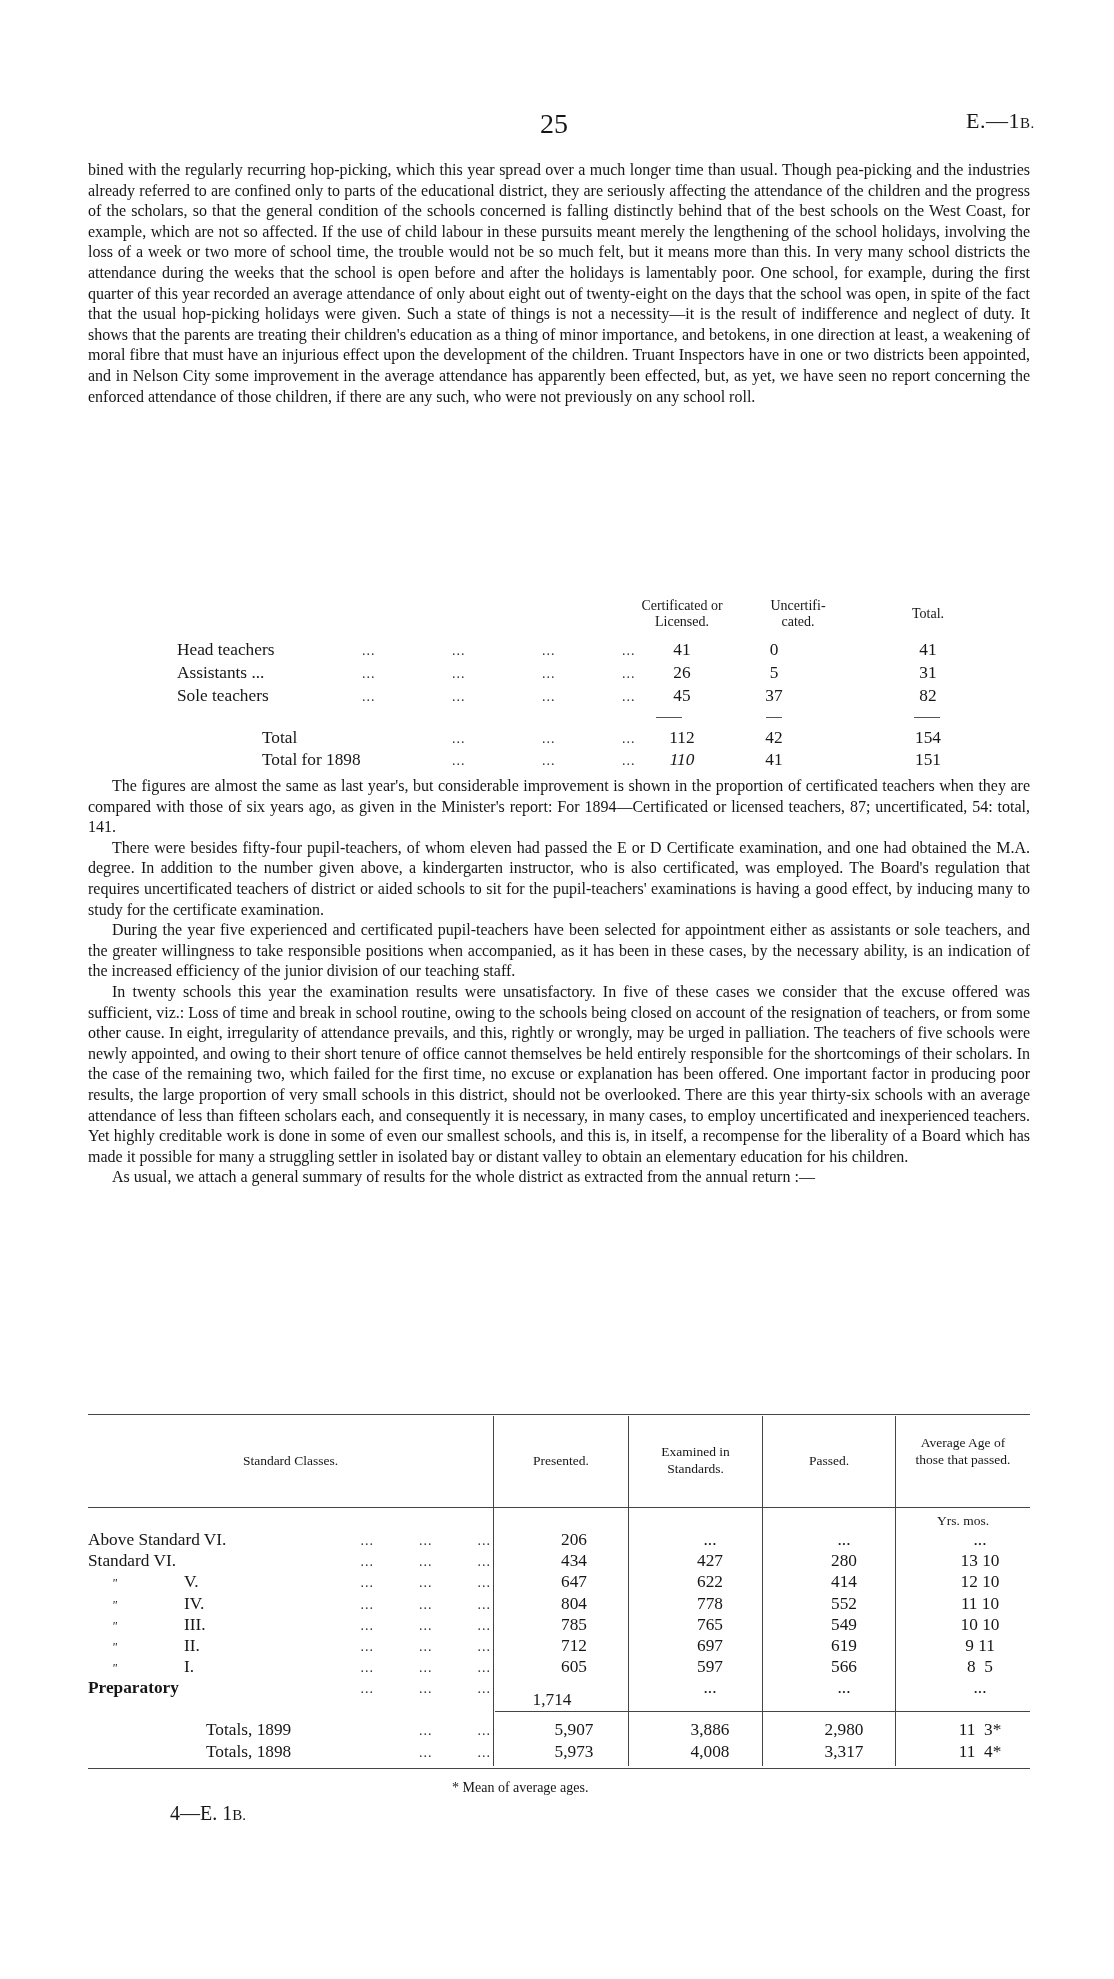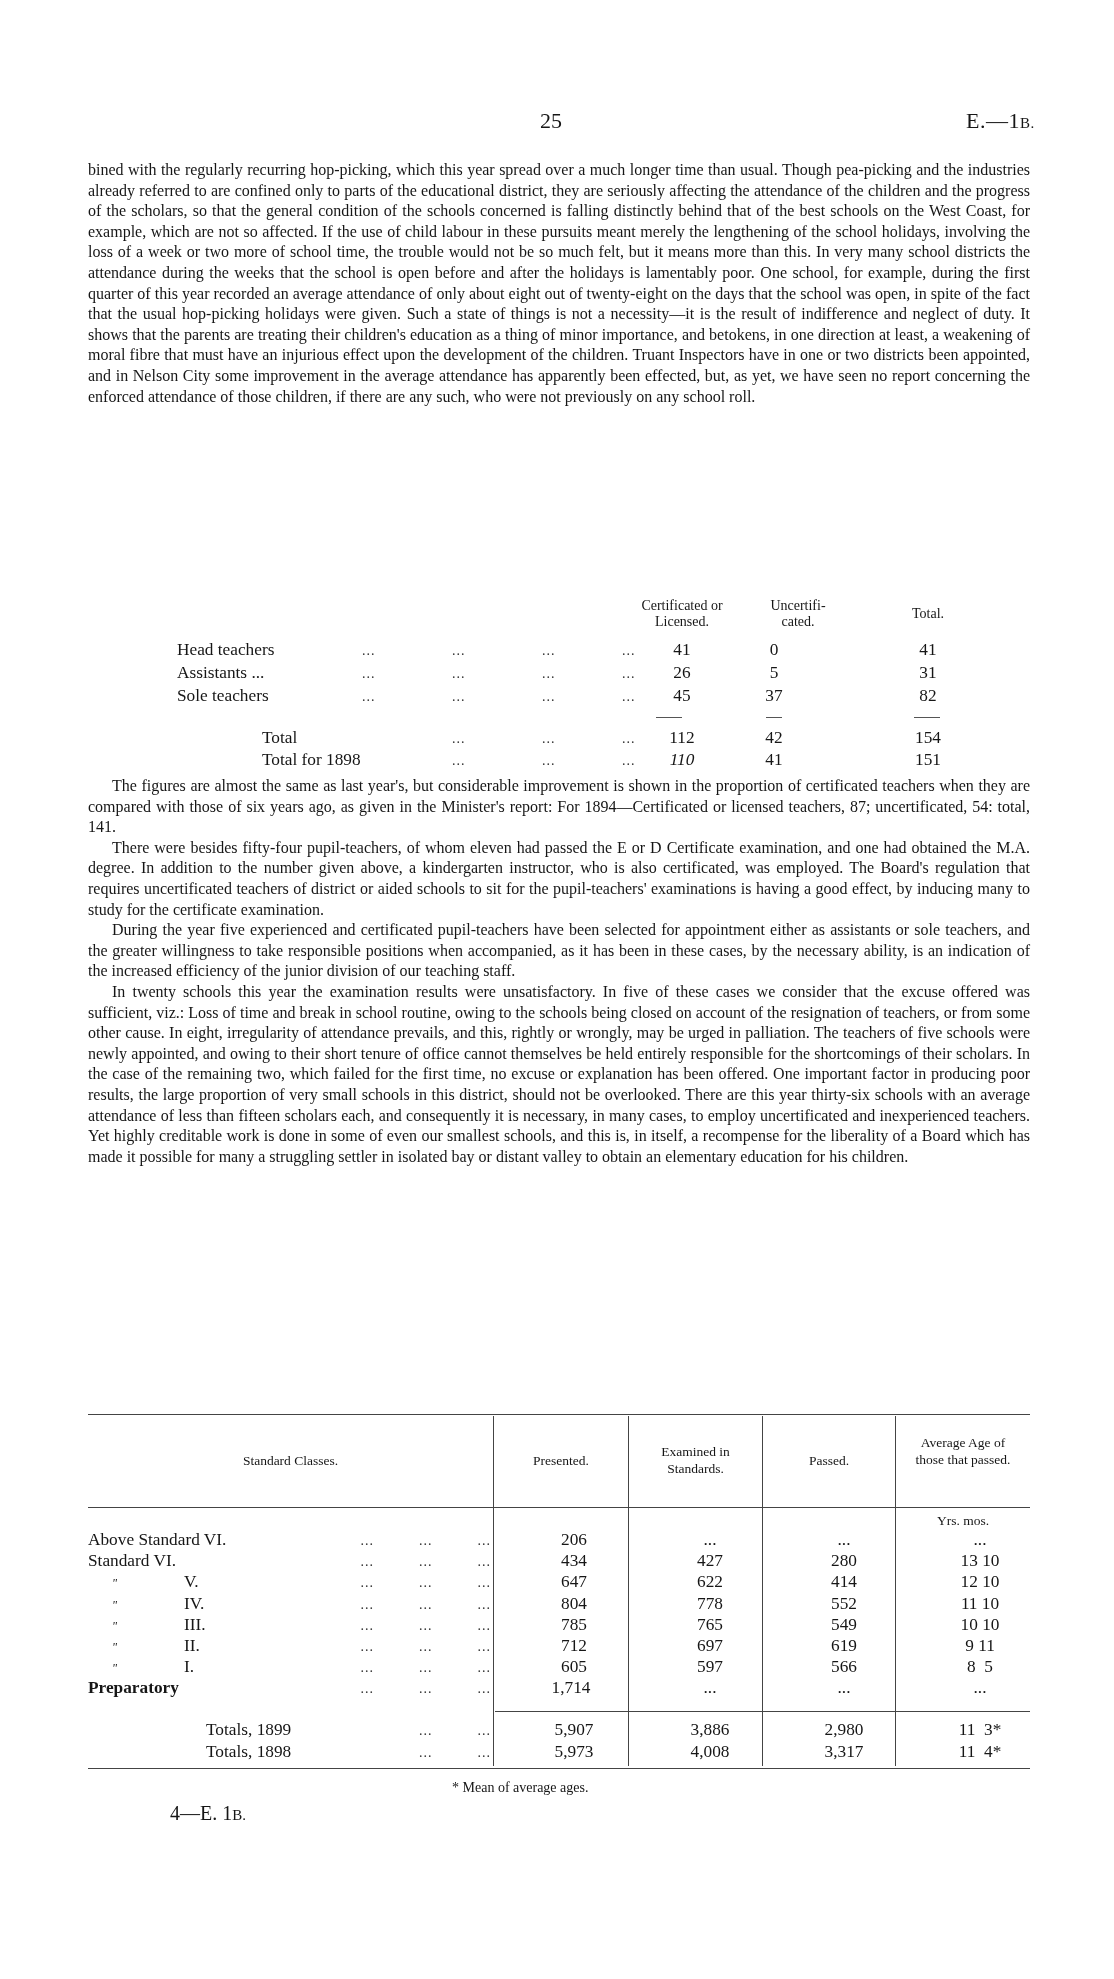--- a/index.html
+++ b/index.html
@@ -1,19 +1,19 @@
 <!DOCTYPE html>
 <html><head>
 <meta charset="utf-8">
 <style>
   html, body { margin: 0; padding: 0; background: #ffffff; }
   body { width: 1114px; height: 1979px; position: relative; overflow: hidden;
          font-family: "Liberation Serif", "DejaVu Serif", serif; color: #161616; }
   .abs { position: absolute; }
-  #page-number { left: 540px; top: 108px; font-size: 22px; }
+  #page-number { left: 540px; top: 108px; font-size: 28px; }
   #doc-ref { left: 966px; top: 108px; font-size: 22px; letter-spacing: 0.5px; }
   .sc { font-size: 15px; }
   .body-text { position: absolute; left: 88px; width: 942px; font-size: 16px; line-height: 20.6px;
                text-align: justify; }
   .body-text p { margin: 0; text-indent: 0; }
   .body-text p.indent { text-indent: 24px; }
   #para-block-1 { top: 160px; }
   #para-block-2 { top: 776px; }
 
   
@@ -92,20 +92,21 @@
   <div class="rule-short" style="left:656px; top:717px;"></div>
   <div class="rule-short" style="left:766px; top:717px; width:16px;"></div>
   <div class="rule-short" style="left:914px; top:717px;"></div>
 </div>
 
 <div id="para-block-2" class="body-text">
   <p class="indent">The figures are almost the same as last year's, but considerable improvement is shown in the proportion of certificated teachers when they are compared with those of six years ago, as given in the Minister's report: For 1894—Certificated or licensed teachers, 87; uncertificated, 54: total, 141.</p>
   <p class="indent">There were besides fifty-four pupil-teachers, of whom eleven had passed the E or D Certificate examination, and one had obtained the M.A. degree. In addition to the number given above, a kindergarten instructor, who is also certificated, was employed. The Board's regulation that requires uncertificated teachers of district or aided schools to sit for the pupil-teachers' examinations is having a good effect, by inducing many to study for the certificate examination.</p>
   <p class="indent">During the year five experienced and certificated pupil-teachers have been selected for appointment either as assistants or sole teachers, and the greater willingness to take responsible positions when accompanied, as it has been in these cases, by the necessary ability, is an indication of the increased efficiency of the junior division of our teaching staff.</p>
   <p class="indent">In twenty schools this year the examination results were unsatisfactory. In five of these cases we consider that the excuse offered was sufficient, viz.: Loss of time and break in school routine, owing to the schools being closed on account of the resignation of teachers, or from some other cause. In eight, irregularity of attendance prevails, and this, rightly or wrongly, may be urged in palliation. The teachers of five schools were newly appointed, and owing to their short tenure of office cannot themselves be held entirely responsible for the shortcomings of their scholars. In the case of the remaining two, which failed for the first time, no excuse or explanation has been offered. One important factor in producing poor results, the large proportion of very small schools in this district, should not be overlooked. There are this year thirty-six schools with an average attendance of less than fifteen scholars each, and consequently it is necessary, in many cases, to employ uncertificated and inexperienced teachers. Yet highly creditable work is done in some of even our smallest schools, and this is, in itself, a recompense for the liberality of a Board which has made it possible for many a struggling settler in isolated bay or distant valley to obtain an elementary education for his children.</p>
+  <p class="indent">As usual, we attach a general summary of results for the whole district as extracted from the annual return :—</p>
 </div>
 
 <div>
   <div class="hline" style="left:88px; top:1414px; width:942px;"></div>
   <div class="hline" style="left:88px; top:1507px; width:942px;"></div>
   <div class="hline" style="left:495px; top:1711px; width:535px;"></div>
   <div class="hline" style="left:88px; top:1768px; width:942px;"></div>
 
   <div class="vline" style="left:493px; top:1416px; height:350px;"></div>
   <div class="vline" style="left:628px; top:1416px; height:350px;"></div>
@@ -178,21 +179,21 @@
         <span style="left:96px;">I.</span>
         <span class="dots" style="left:178px; top:3px; font-size:14px; white-space:pre; width:225px; text-align:right;">...          ...          ...</span>
         <span class="sv" style="left:446px;">605</span>
         <span class="sv" style="left:582px;">597</span>
         <span class="sv" style="left:716px;">566</span>
         <span class="sv" style="left:852px; width:80px; white-space:pre;">8  5</span>
       </div>
       <div class="srow" style="top: 1678.4px;">
         <span style="left:0px;font-weight:bold;">Preparatory</span>
         <span class="dots" style="left:178px; top:3px; font-size:14px; white-space:pre; width:225px; text-align:right;">...          ...          ...</span>
-        <span class="sv" style="left:443px;">1,714</span>
+        <span class="sv" style="left:424px;margin-top:12px;">1,714</span>
         <span class="sv" style="left:582px;">...</span>
         <span class="sv" style="left:716px;">...</span>
         <span class="sv" style="left:852px; width:80px; white-space:pre;">...</span>
       </div>
       <div class="srow" style="top: 1720px;">
         <span style="left:118px;">Totals, 1899</span>
         <span class="dots" style="left:280px; top:3px; font-size:14px; white-space:pre; width:123px; text-align:right;">...          ...</span>
         <span class="sv" style="left:446px;">5,907</span>
         <span class="sv" style="left:582px;">3,886</span>
         <span class="sv" style="left:716px;">2,980</span>

